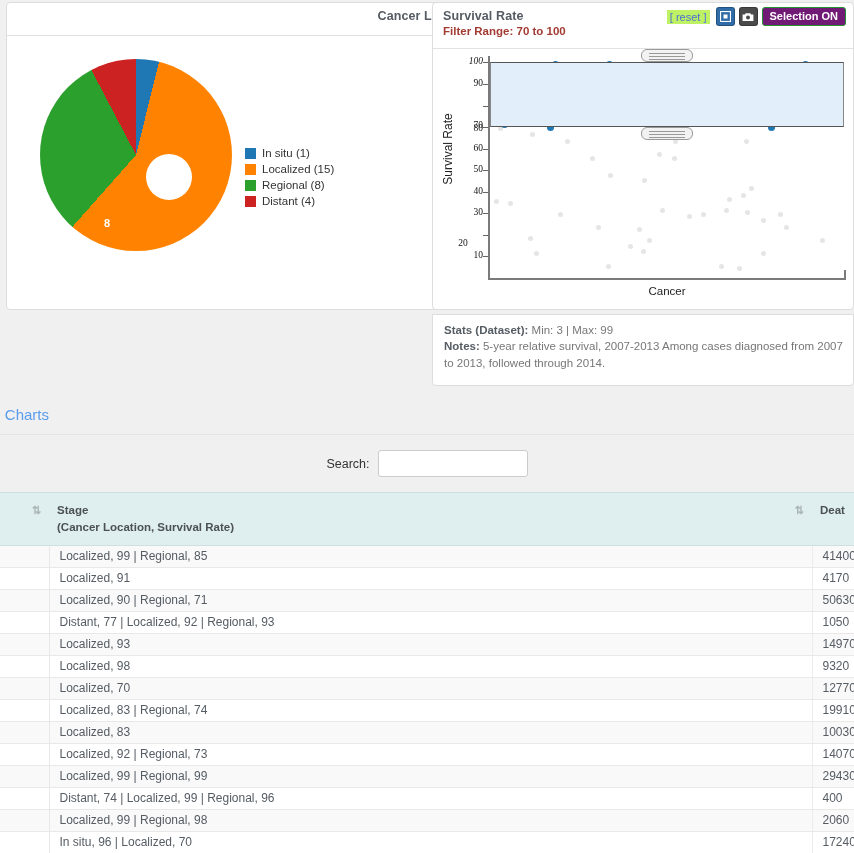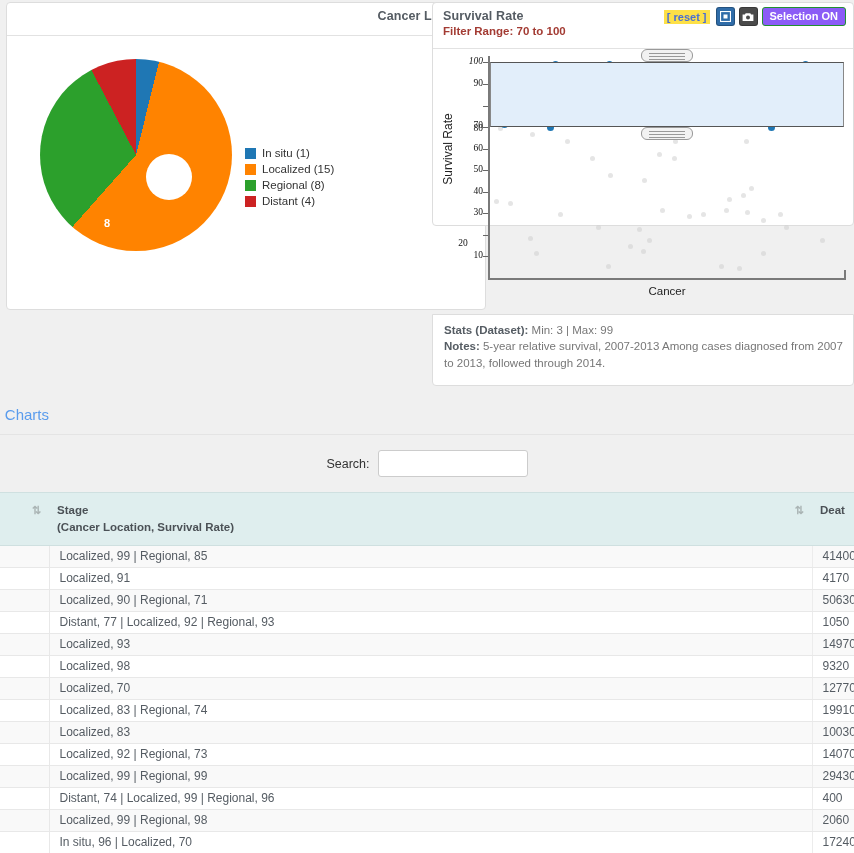--- a/index.html
+++ b/index.html
@@ -14,21 +14,21 @@
   
   .panels { position: absolute; top: 0; left: 0; width: 854px; height: 392px; }
 
   .panel {
     position: absolute;
     background: #ffffff;
     border: 1px solid #dddddd;
     border-radius: 4px;
   }
   #panel-cancer-location { left: 6px; top: 2px; width: 480px; height: 308px; text-align: right; }
-  #panel-survival-rate  { left: 432px; top: 2px; width: 422px; height: 224px; }
+  #panel-survival-rate  { left: 432px; top: 2px; width: 422px; height: 308px; }
   #panel-stats          { left: 432px; top: 314px; width: 422px; height: 72px; border-radius: 0 0 4px 4px; }
 
   .panel-head {
     position: relative;
     height: 30px;
     padding: 6px 8px 0 10px;
   }
   .panel-head.tall { height: 45px; }
   .panel-title {
     font-size: 12.5px; font-weight: bold; color: #555c63;
@@ -41,33 +41,33 @@
   .panel-divider {
     position: absolute; left: 0; right: 0;
     border-top: 1px solid #e2e2e2;
   }
   #divider-cl { top: 32px; }
   #divider-sr { top: 45px; }
 
   
   .head-btns { position: absolute; right: 7px; top: 4px; display: flex; align-items: center; gap: 4px; }
   .reset-link {
-    font-size: 11px; font-weight: bold; color: #4a6fd4;
-    background: #fde047; padding: 1px 3px; margin-right: 2px;
+    font-size: 11px; font-weight: normal; color: #4a6fd4;
+    background: #bef264; padding: 1px 3px; margin-right: 2px;
     cursor: pointer; white-space: nowrap;
   }
   .icon-btn {
     width: 19px; height: 19px; border-radius: 3px;
     display: flex; align-items: center; justify-content: center;
     cursor: pointer; border: 1px solid rgba(0,0,0,.25);
   }
   .icon-btn.blue { background: #2f6ca8; }
   .icon-btn.dark { background: #4a4a4a; }
   .btn-selection {
-    background: #8b5cf6; color: #fff;
+    background: #701a75; color: #fff;
     font-size: 11px; font-weight: bold;
     padding: 2px 7px 3px; border-radius: 3px;
     border: 1px solid #229130;
     cursor: pointer; white-space: nowrap;
   }
 
   
   .pie-area { position: absolute; left: 0; top: 34px; width: 418px; height: 270px; }
   .donut {
     position: absolute; left: 33px; top: 22px;

